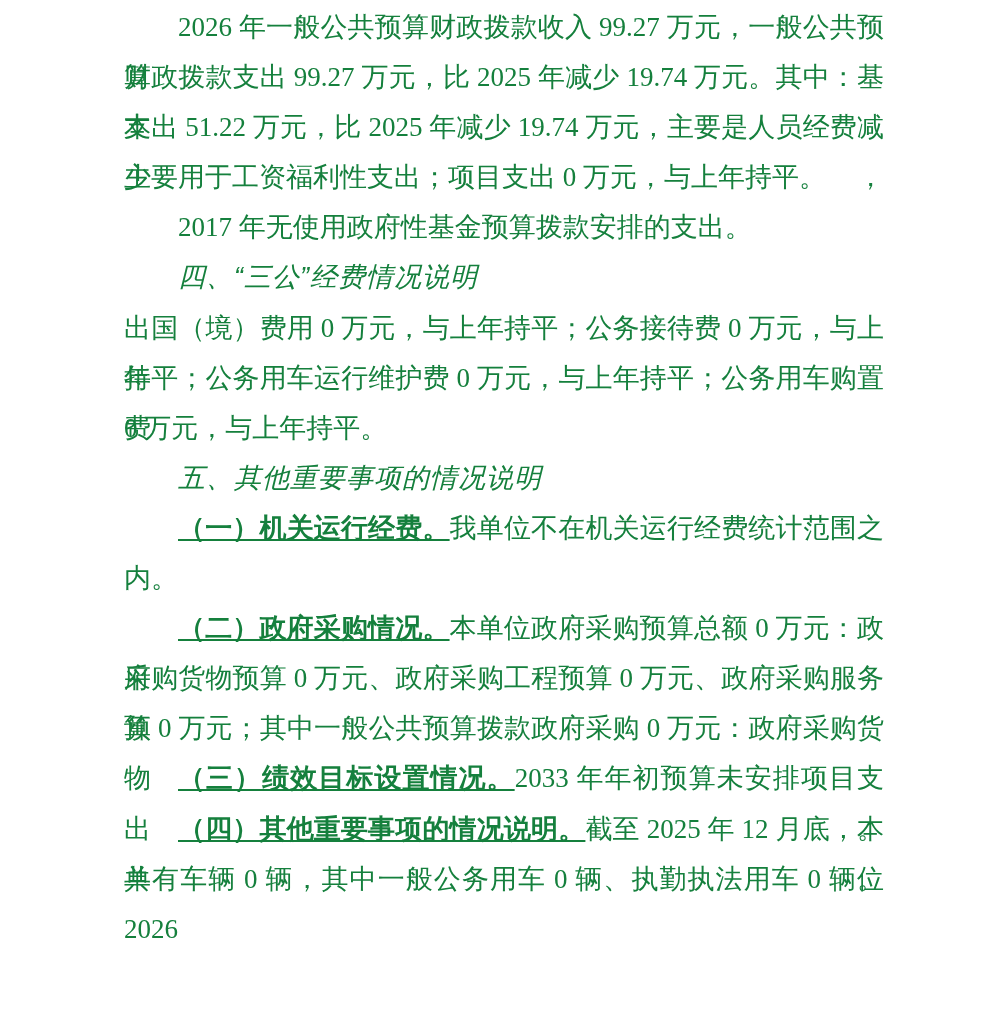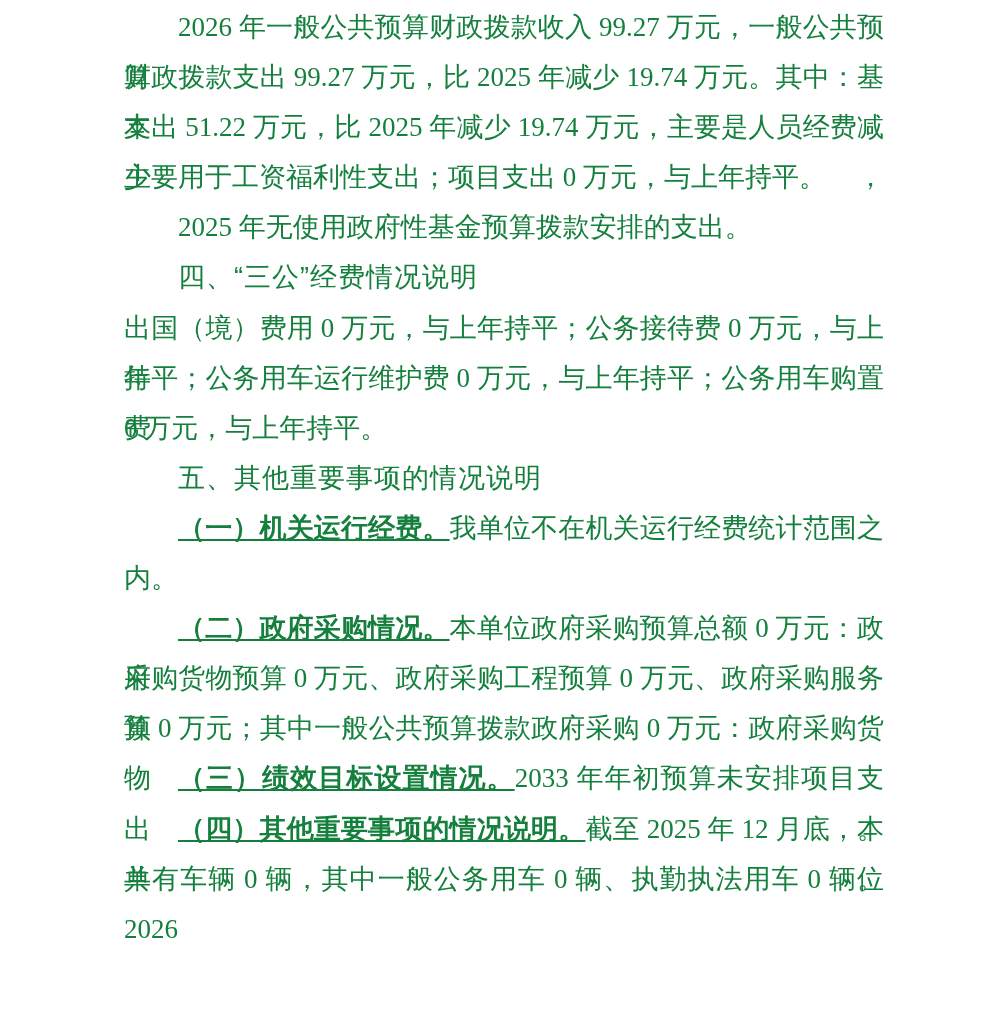--- a/index.html
+++ b/index.html
@@ -39,38 +39,39 @@
   .indent {
     text-indent: 2em;
   }
   .heading {
     font-family: "Liberation Sans", "DejaVu Sans", sans-serif;
     font-weight: bold;
     font-size: 27px;
     letter-spacing: 1px;
     text-align: left;
     text-align-last: left;
+    font-style: italic;
   }
   .lead {
     font-weight: bold;
     text-decoration: underline;
   }
   .run {
     font-weight: normal;
   }
 </style>
 </head>
 <body>
 
 <div class="page" id="page" style="background: rgb(255, 255, 255); color: #15803d;">
     <div class="line fill indent"><span class="run">2026 年一般公共预算财政拨款收入 99.27 万元，一般公共预算</span></div>
     <div class="line fill"><span class="run">财政拨款支出 99.27 万元，比 2025 年减少 19.74 万元。其中：基本</span></div>
     <div class="line fill"><span class="run">支出 51.22 万元，比 2025 年减少 19.74 万元，主要是人员经费减少，</span></div>
     <div class="line endline"><span class="run">主要用于工资福利性支出；项目支出 0 万元，与上年持平。</span></div>
-    <div class="line endline indent"><span class="run">2025 年无使用政府性基金预算拨款安排的支出。</span></div>
+    <div class="line endline indent"><span class="run">2017 年无使用政府性基金预算拨款安排的支出。</span></div>
     <div class="line heading endline indent"><span class="run">四、“三公”经费情况说明</span></div>
     <div class="line fill"><span class="run">出国（境）费用 0 万元，与上年持平；公务接待费 0 万元，与上年</span></div>
     <div class="line fill"><span class="run">持平；公务用车运行维护费 0 万元，与上年持平；公务用车购置费</span></div>
     <div class="line endline"><span class="run">0 万元，与上年持平。</span></div>
     <div class="line heading endline indent"><span class="run">五、其他重要事项的情况说明</span></div>
     <div class="line fill indent"><span class="lead">（一）机关运行经费。</span><span class="run">我单位不在机关运行经费统计范围之</span></div>
     <div class="line endline"><span class="run">内。</span></div>
     <div class="line fill indent"><span class="lead">（二）政府采购情况。</span><span class="run">本单位政府采购预算总额 0 万元：政府</span></div>
     <div class="line fill"><span class="run">采购货物预算 0 万元、政府采购工程预算 0 万元、政府采购服务预</span></div>
     <div class="line fill"><span class="run">算 0 万元；其中一般公共预算拨款政府采购 0 万元：政府采购货物</span></div>

